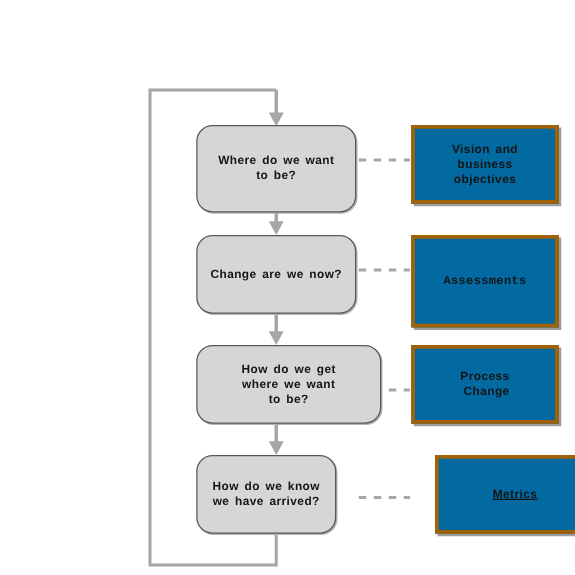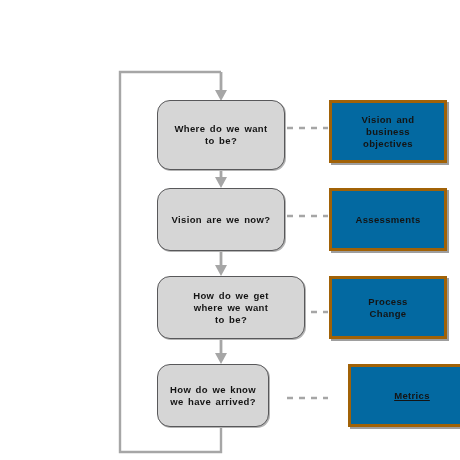--- a/index.html
+++ b/index.html
@@ -105,45 +105,45 @@
     <line x1="287" y1="312" x2="328" y2="312" stroke="#a6a6a6" stroke-width="2.4" stroke-dasharray="6 6"></line>
     <line x1="287" y1="398" x2="328" y2="398" stroke="#a6a6a6" stroke-width="2.4" stroke-dasharray="6 6"></line>
   </svg>
 
   <div class="question-node" style="left:157px; top:100px; width:128px; height:70px;">
     <span>Where do we want
 to be?</span>
   </div>
 
   <div class="question-node" style="left:157px; top:188px; width:128px; height:63px;">
-    <span>Vision are we now?</span>
+    <span>Change are we now?</span>
   </div>
 
   <div class="question-node" style="left:157px; top:276px; width:148px; height:63px;">
     <span>How do we get
 where we want
 to be?</span>
   </div>
 
   <div class="question-node" style="left:157px; top:364px; width:112px; height:63px;">
     <span>How do we know
 we have arrived?</span>
   </div>
 
   <div class="output-node" style="left:329px; top:100px; width:118px; height:63px;">
     <span>Vision and
 business
 objectives</span>
   </div>
 
-  <div class="output-node" style="left:329px; top:188px; width:118px; height:63px;">
+  <div class="output-node" style="left:329px; top:188px; width:118px; height:74px;font-family:Liberation Mono, monospace;">
     <span>Assessments</span>
   </div>
 
-  <div class="output-node" style="left:329px; top:276px; width:118px; height:63px;">
+  <div class="output-node" style="left:329px; top:276px; width:118px; height:63px;text-align:right;">
     <span>Process
 Change</span>
   </div>
 
   <div class="output-node" style="left:348px; top:364px; width:128px; height:63px;text-decoration:underline;">
     <span>Metrics</span>
   </div>
 
 </div>
 

